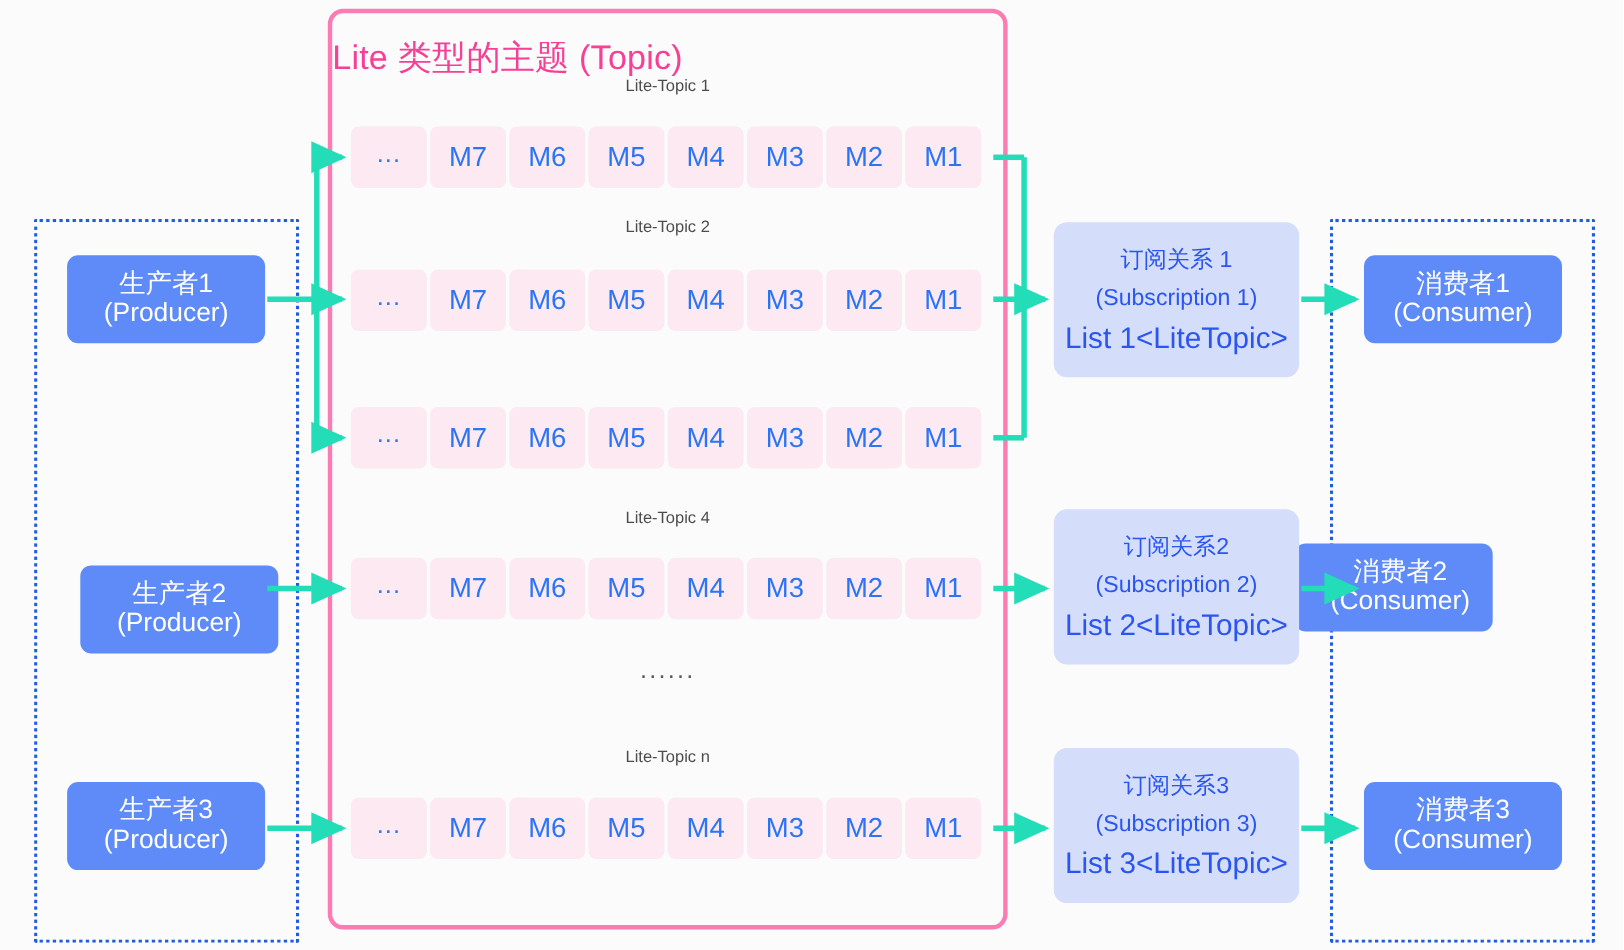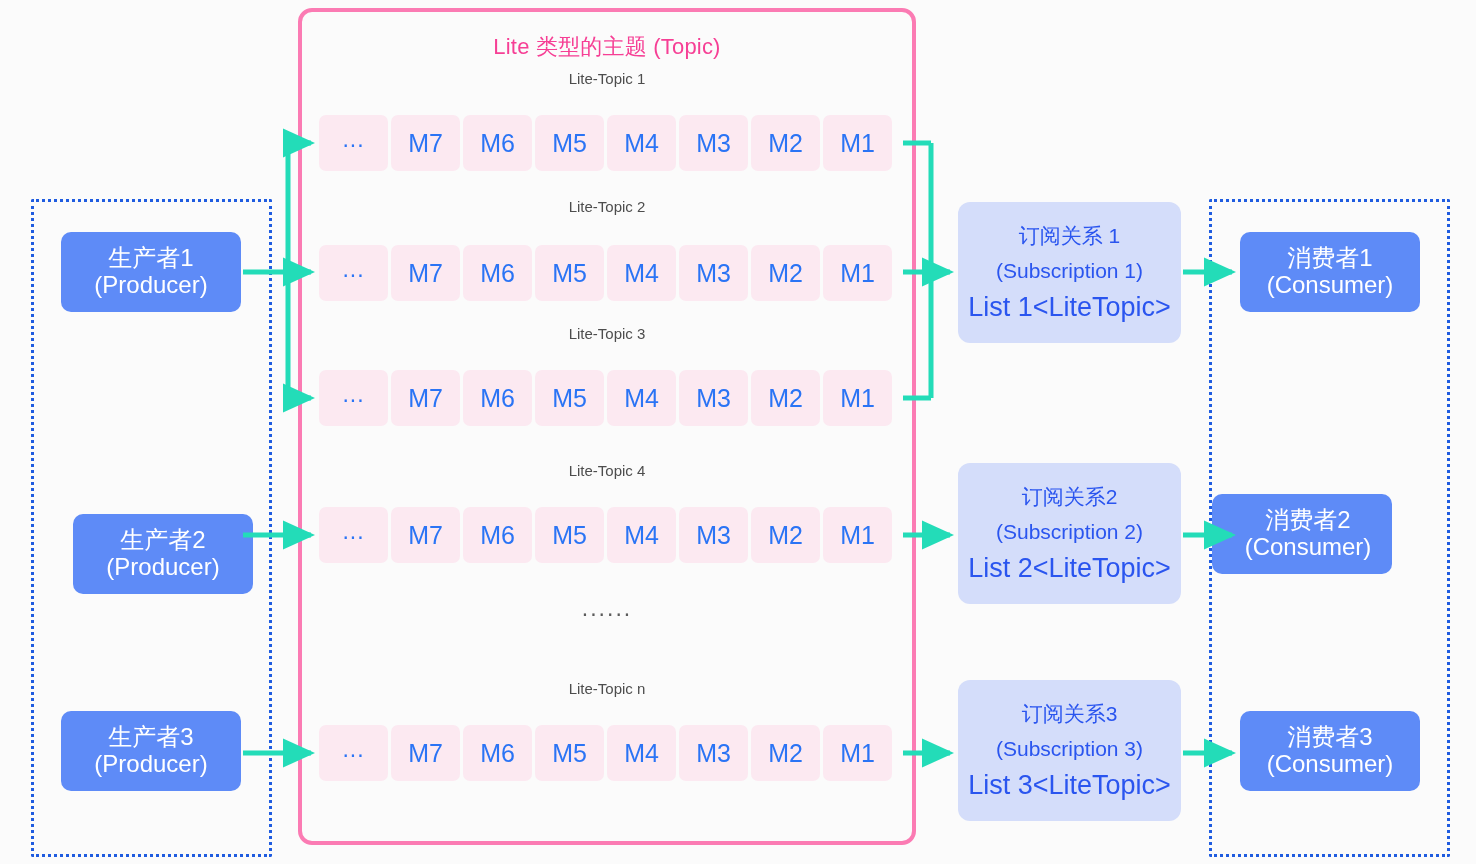--- a/index.html
+++ b/index.html
@@ -38,23 +38,22 @@
     border: 4px solid #fb7bb3;
     border-radius: 14px;
     box-sizing: border-box;
     background: rgba(255,255,255,0.0);
   }
   #topic-title {
     position: absolute;
     left: 0;
     top: 20px;
     width: 100%;
-    text-align: center;
     color: #f63f95;
-    font-size: 22px;
+    font-size: 31px;
     letter-spacing: 0.2px;
   }
 
   
   .topic-label {
     position: absolute;
     width: 618px;
     left: 298px;
     text-align: center;
     color: #4d4d4d;
@@ -109,21 +108,21 @@
     font-size: 24px;
     line-height: 1.12;
     box-sizing: border-box;
   }
   .actor-box .line2 { font-size: 24px; }
 
   #producer-1 { left: 61px; top: 232px; }
   #producer-2 { left: 61px; top: 514px; margin-left: 12px; }
   #producer-3 { left: 61px; top: 711px; }
   #consumer-1 { left: 1240px; top: 232px; }
-  #consumer-2 { left: 1212px; top: 494px; padding-left: 12px; }
+  #consumer-2 { left: 1177px; top: 494px; padding-left: 12px; }
   #consumer-3 { left: 1240px; top: 711px; }
 
   
   .sub-box {
     position: absolute;
     width: 223px;
     height: 141px;
     background: #d4ddfa;
     border-radius: 12px;
     color: #2a55ef;
@@ -183,21 +182,20 @@
     <div class="cell ellipsis">...</div>
     <div class="cell">M7</div>
     <div class="cell">M6</div>
     <div class="cell">M5</div>
     <div class="cell">M4</div>
     <div class="cell">M3</div>
     <div class="cell">M2</div>
     <div class="cell">M1</div>
   </div>
 
-  <div class="topic-label" style="top:325px">Lite-Topic 3</div>
   <div class="cells-row" style="top:370px">
     <div class="cell ellipsis">...</div>
     <div class="cell">M7</div>
     <div class="cell">M6</div>
     <div class="cell">M5</div>
     <div class="cell">M4</div>
     <div class="cell">M3</div>
     <div class="cell">M2</div>
     <div class="cell">M1</div>
   </div>

